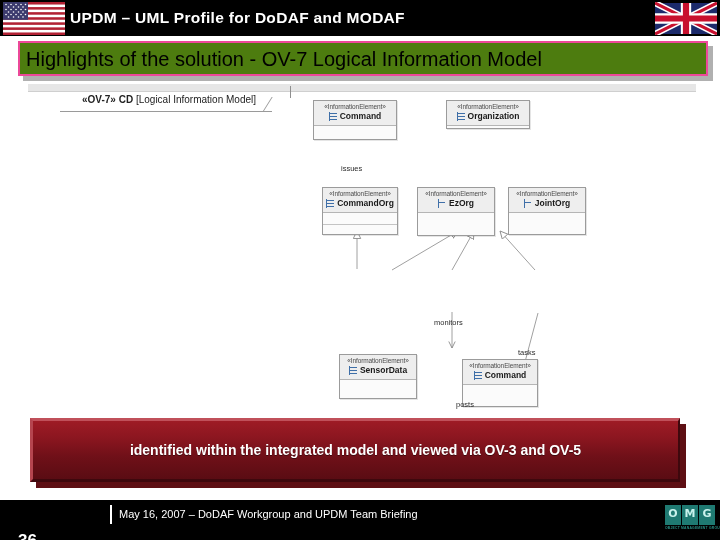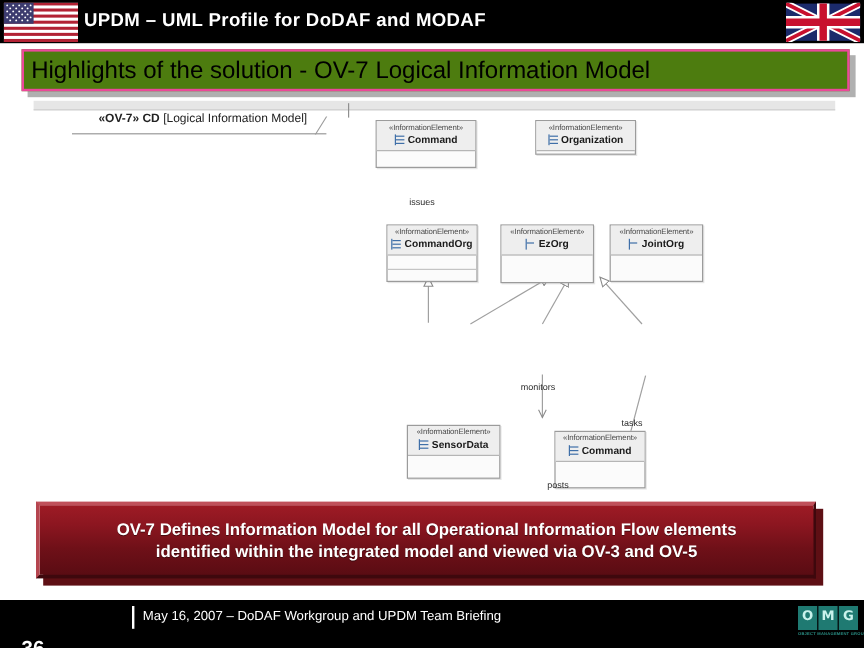--- a/index.html
+++ b/index.html
@@ -516,21 +516,20 @@
 
   <span class="conn-label" style="left:341px; top:80px;">issues</span>
   <span class="conn-label" style="left:434px; top:234px;">monitors</span>
   <span class="conn-label" style="left:518px; top:264px;">tasks</span>
   <span class="conn-label" style="left:456px; top:316px;">posts</span>
   <span class="conn-label" style="left:409px; top:352px;">generates</span>
 </div>
 
 <div id="banner-shadow"></div>
 <div id="banner">
-  <div class="banner-line">OV-7 Defines Information Model for all Operational Information Flow elements</div>
   <div class="banner-line">identified within the integrated model and viewed via OV-3 and OV-5</div>
 </div>
 
 <div id="footer-bar"></div>
 <div id="page-number">36</div>
 <div id="footer-divider"></div>
 <div id="footer-text">May 16, 2007 – DoDAF Workgroup and UPDM Team Briefing</div>
 
 <div id="omg-logo">
   <div id="omg-glyphs">

